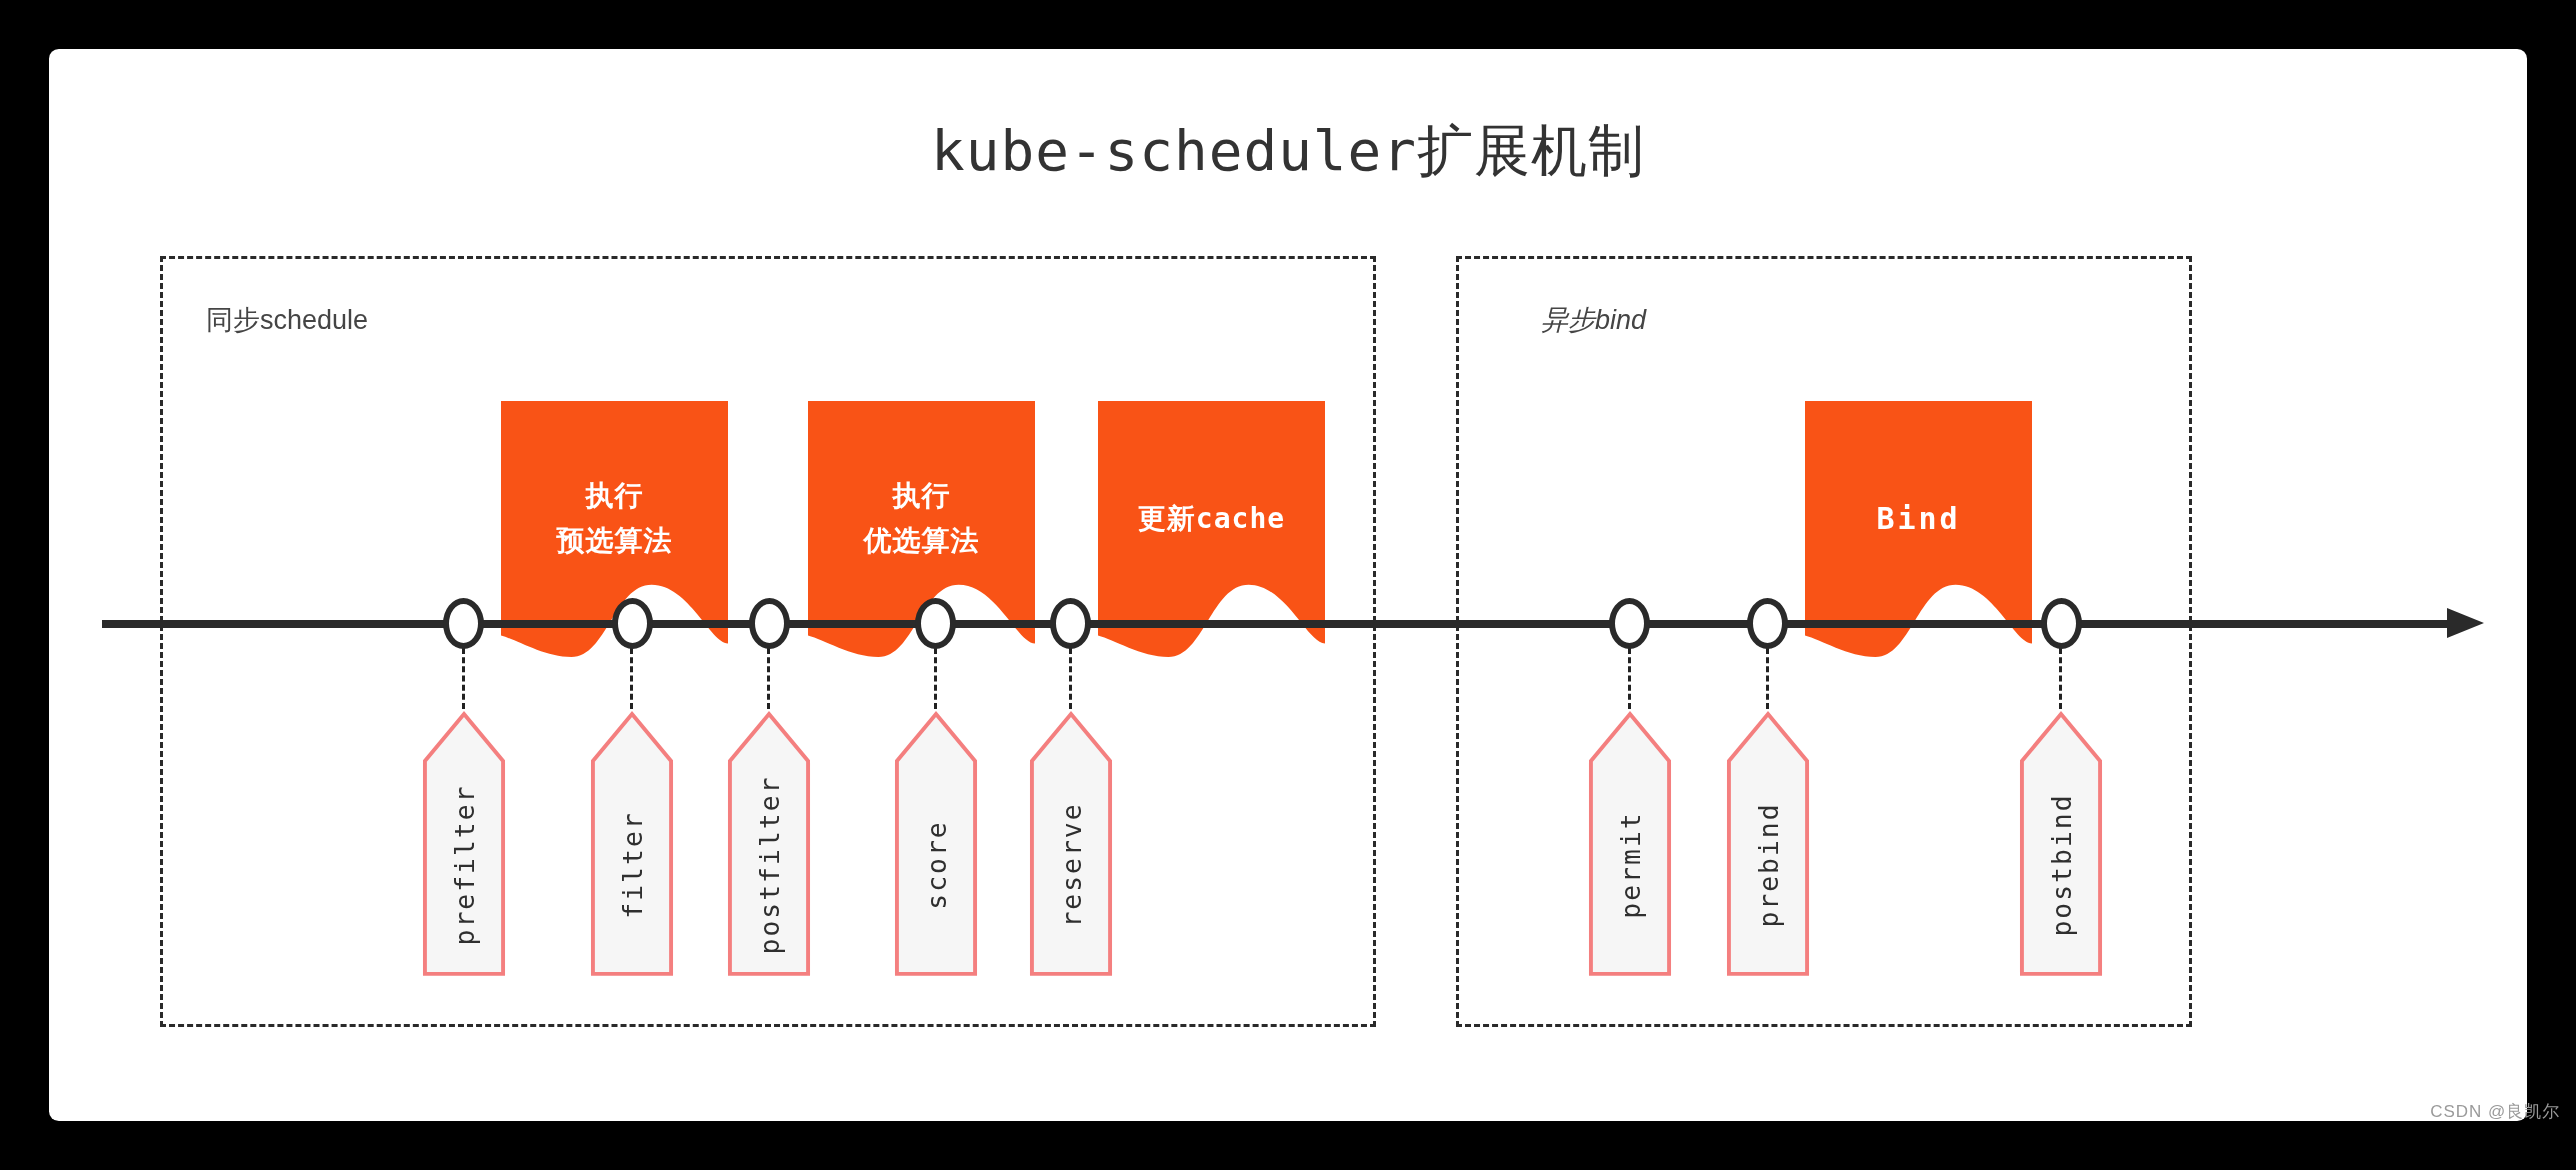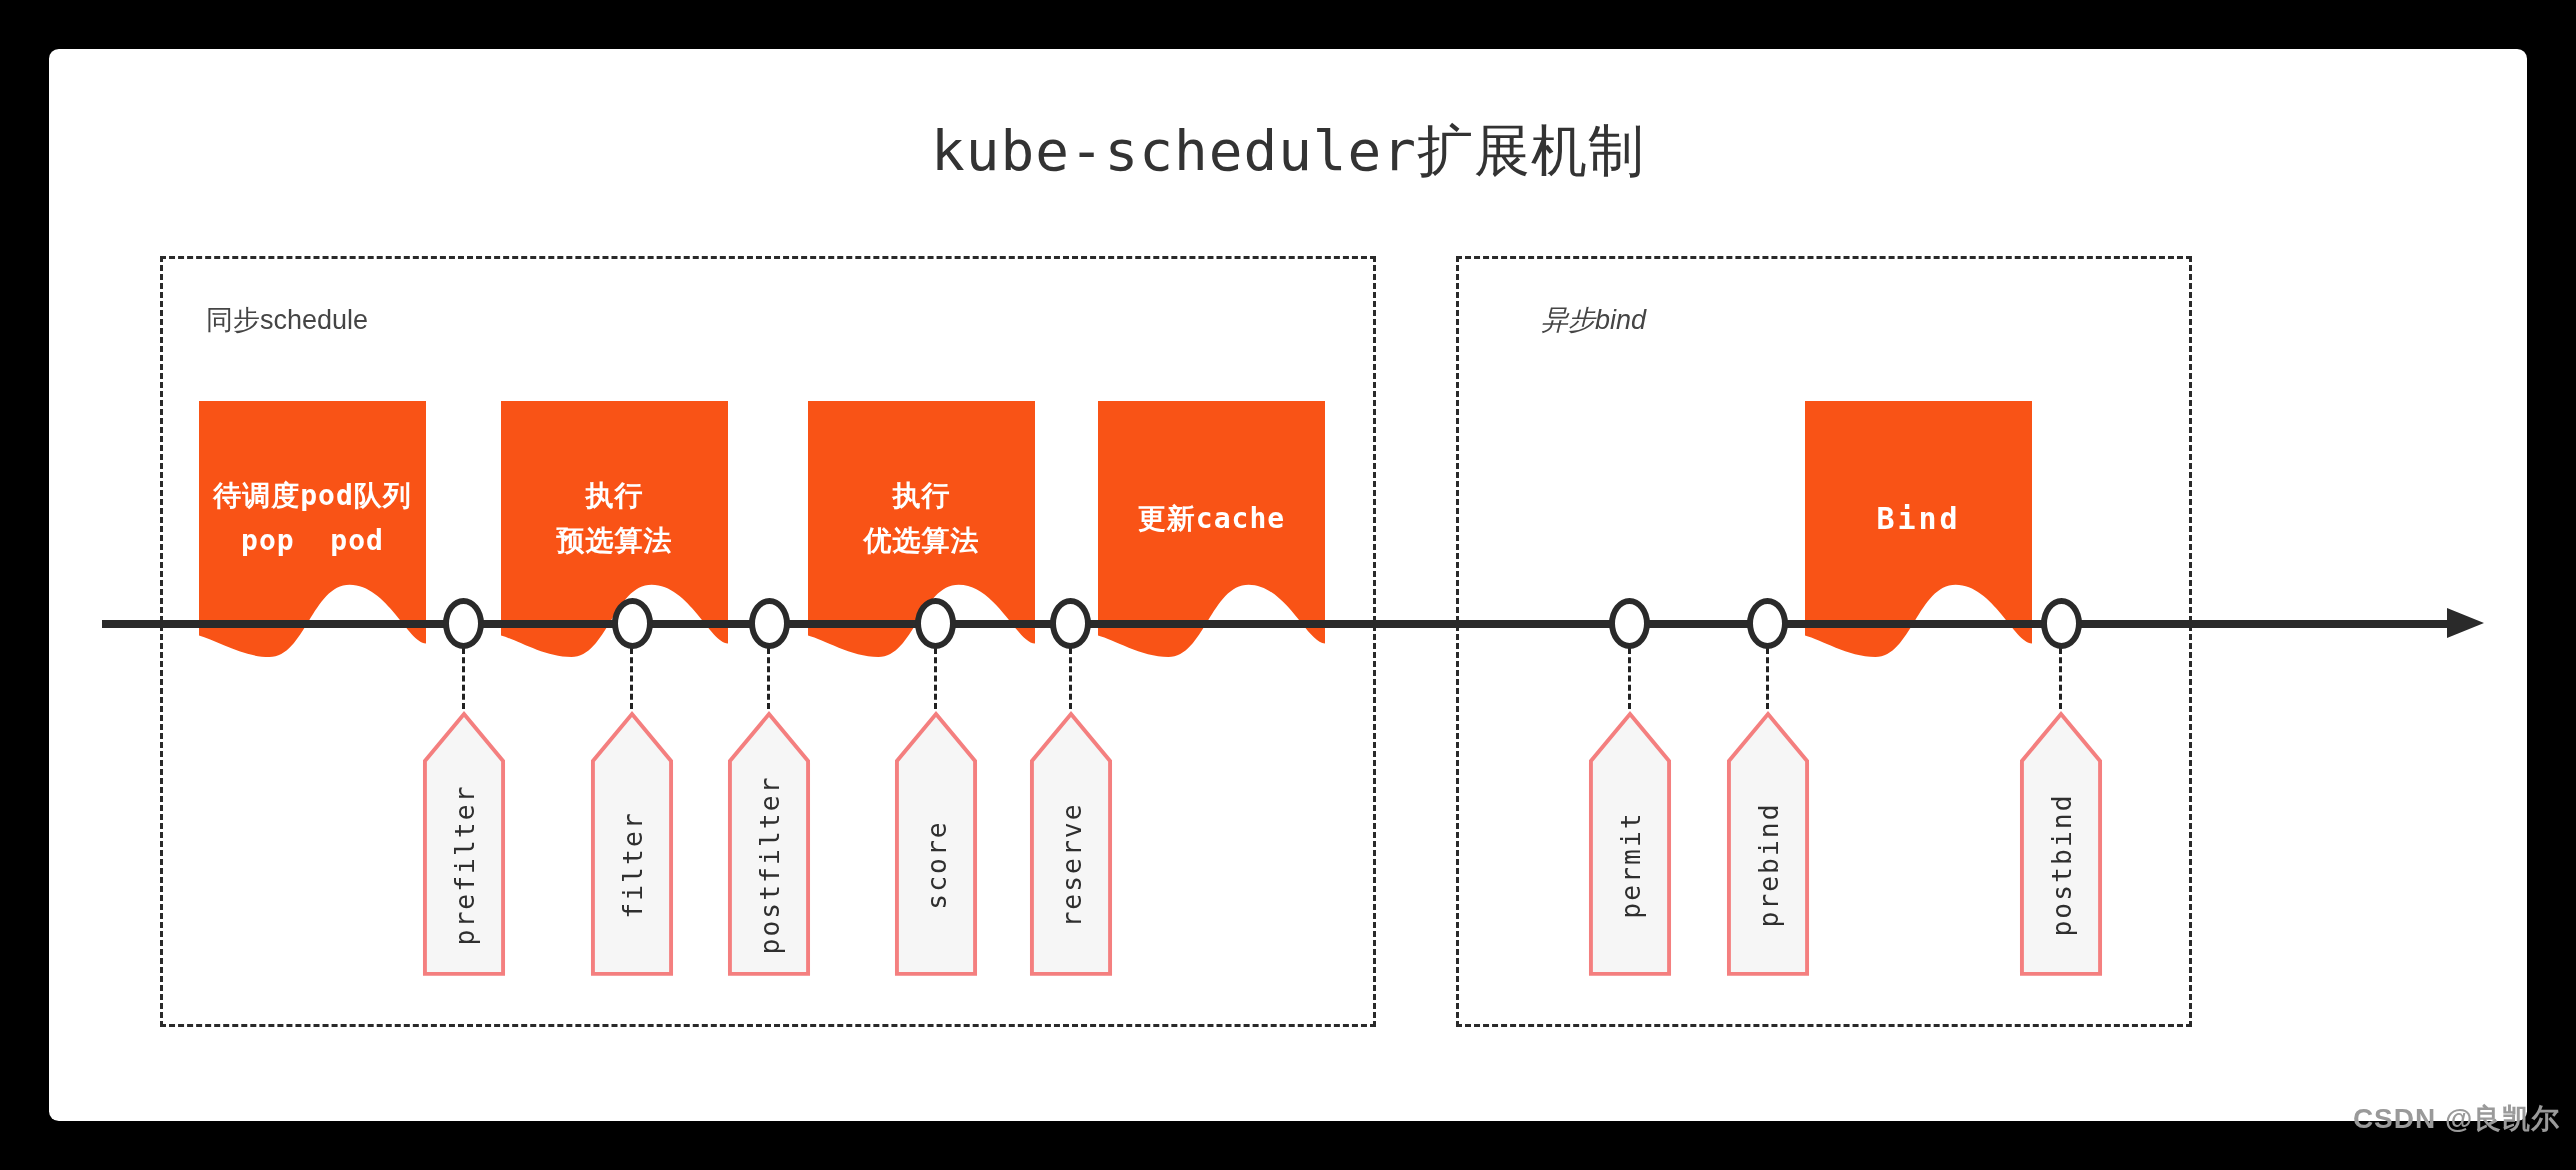--- a/index.html
+++ b/index.html
@@ -64,46 +64,37 @@
   .tag svg{position:absolute;left:0;top:0;width:100%;height:100%;display:block;}
   .tag-text{
     position:absolute;left:50%;top:58%;
     transform:translate(-50%,-50%) rotate(-90deg);
     white-space:nowrap;
     font-family:"DejaVu Sans Mono","Liberation Mono",monospace;
     font-size:26.4px;letter-spacing:2px;color:var(--tag-text,#2f2f2f);
   }
   .watermark{
     position:absolute;right:15.7px;top:1100px;
-    font-size:28px;color:var(--watermark-text,#9a9a9a);letter-spacing:1px;font-weight:bold;
+    font-size:17px;color:var(--watermark-text,#9a9a9a);letter-spacing:1px;
   }
 </style>
 </head>
 <body>
 
 <div class="canvas">
 
   <div class="title">kube-scheduler扩展机制</div>
 
   <div class="dashed-box box-sync">
     <span class="box-label">同步schedule</span>
   </div>
   <div class="dashed-box box-async">
     <span class="box-label">异步bind</span>
   </div>
 
-  <div class="banner" style="left:150px">
-    <svg viewBox="0 0 232 266" preserveAspectRatio="none">
-      <path d="M0 0 H232 V248 C214 248 192 188 154 188 C116 188 108 262 72 262 C44 262 16 244 0 240 Z" style="fill:var(--banner,#f95316)"></path>
-    </svg>
-    <div class="banner-text">
-      <div class="banner-line">待调度pod队列</div>
-      <div class="banner-line">pop  pod</div>
-    </div>
-  </div>
   <div class="banner" style="left:452px">
     <svg viewBox="0 0 232 266" preserveAspectRatio="none">
       <path d="M0 0 H232 V248 C214 248 192 188 154 188 C116 188 108 262 72 262 C44 262 16 244 0 240 Z" style="fill:var(--banner,#f95316)"></path>
     </svg>
     <div class="banner-text">
       <div class="banner-line">执行</div>
       <div class="banner-line">预选算法</div>
     </div>
   </div>
   <div class="banner" style="left:759px">

